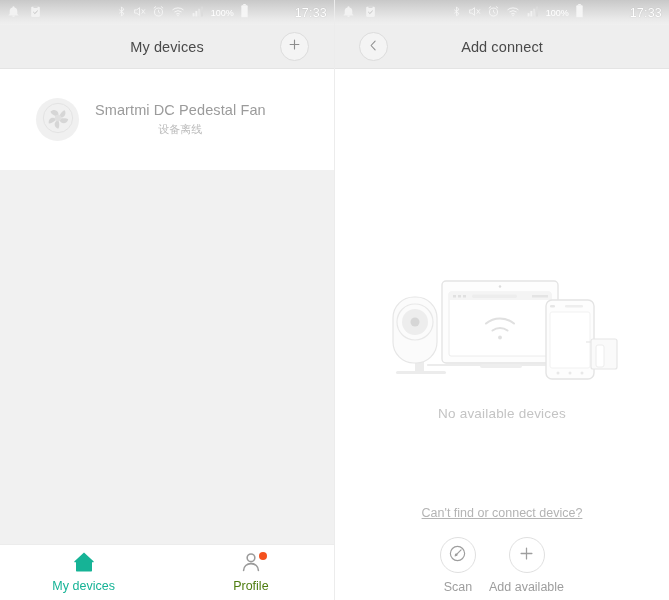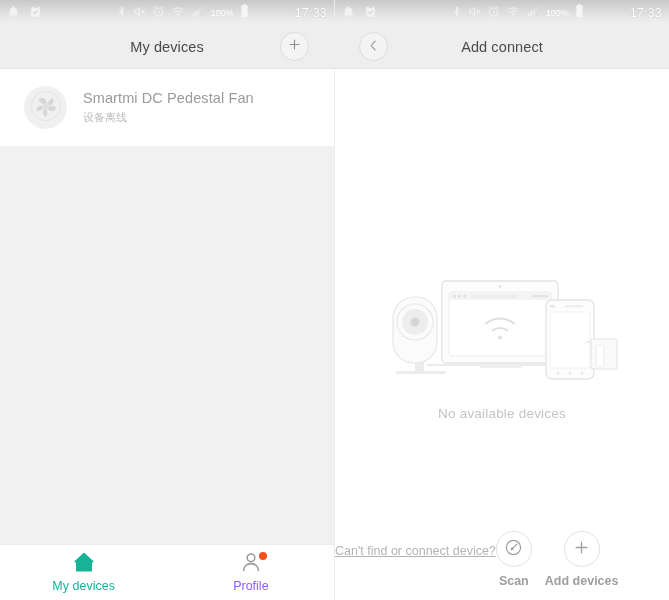--- a/index.html
+++ b/index.html
@@ -11,20 +11,21 @@
     width: 669px;
     height: 600px;
     font-family: "Liberation Sans", sans-serif;
     overflow: hidden;
   }
   .screen {
     position: relative;
     width: 669px;
     height: 600px;
     display: flex;
+    text-align: center;
   }
   .pane {
     position: relative;
     width: 334.5px;
     height: 600px;
     overflow: hidden;
     background: #f1f1f1;
   }
   .pane.right {
     background: #ffffff;
@@ -94,21 +95,21 @@
     align-items: center;
     justify-content: center;
     cursor: pointer;
   }
   .round-btn.add { right: 25px; }
   .round-btn.back { left: 24px; }
 
   
   .device-list {
     background: #ffffff;
-    padding: 6px;
+    padding: 18px;
   }
   .device-row {
     display: flex;
     align-items: center;
     height: 65px;
     padding: 0 14px 0 18px;
     background: #ffffff;
     cursor: pointer;
   }
   .device-icon {
@@ -151,21 +152,21 @@
     display: flex;
     flex-direction: column;
     align-items: center;
     justify-content: center;
     gap: 4px;
     cursor: pointer;
     position: relative;
   }
   .nav-label { font-size: 12.5px; }
   .nav-label.active { color: #16b396; }
-  .nav-label.inactive { color: #8b5cf6; }
+  .nav-label.inactive { color: #4d7c0f; }
   .nav-ico-wrap { position: relative; height: 23px; display:flex; align-items:center;}
   .badge-dot {
     position: absolute;
     top: 0px;
     right: -5px;
     width: 8px;
     height: 8px;
     border-radius: 50%;
     background: #f4511e;
   }
@@ -182,37 +183,37 @@
   }
   .empty-text {
     margin-top: 18px;
     font-size: 13.5px;
     color: #c4c4c4;
     letter-spacing: .2px;
   }
   .bottom-actions {
     position: absolute;
     left: 0;
-    bottom: 12px;
+    bottom: 6px;
     width: 334px;
     display: flex;
+    flex-direction: column;
     align-items: center;
   }
   .help-link {
     font-size: 12.5px;
     color: #b4b4b4;
     text-decoration: underline;
     margin-bottom: 17px;
     cursor: pointer;
   }
   .action-row {
     display: flex;
     gap: 13px;
     align-items: flex-start;
-    font-weight: bold;
   }
   .action-btn {
     display: flex;
     flex-direction: column;
     align-items: center;
     gap: 7px;
     cursor: pointer;
   }
   .action-circle {
     width: 34px;
@@ -504,21 +505,21 @@
             <span class="action-label">Scan</span>
           </div>
           <div class="action-btn">
             <div class="action-circle">
               <span>
                 <svg width="19" height="19" viewBox="0 0 24 24">
                     <path d="M12 5.2v13.6M5.2 12h13.6" stroke="#9e9e9e" stroke-width="1.6" stroke-linecap="round"></path>
                   </svg>
               </span>
             </div>
-            <span class="action-label">Add devices</span>
+            <span class="action-label">Add available</span>
           </div>
         </div>
       </div>
 
     </div>
   </div>
 
 </div>
 
 </body></html>

